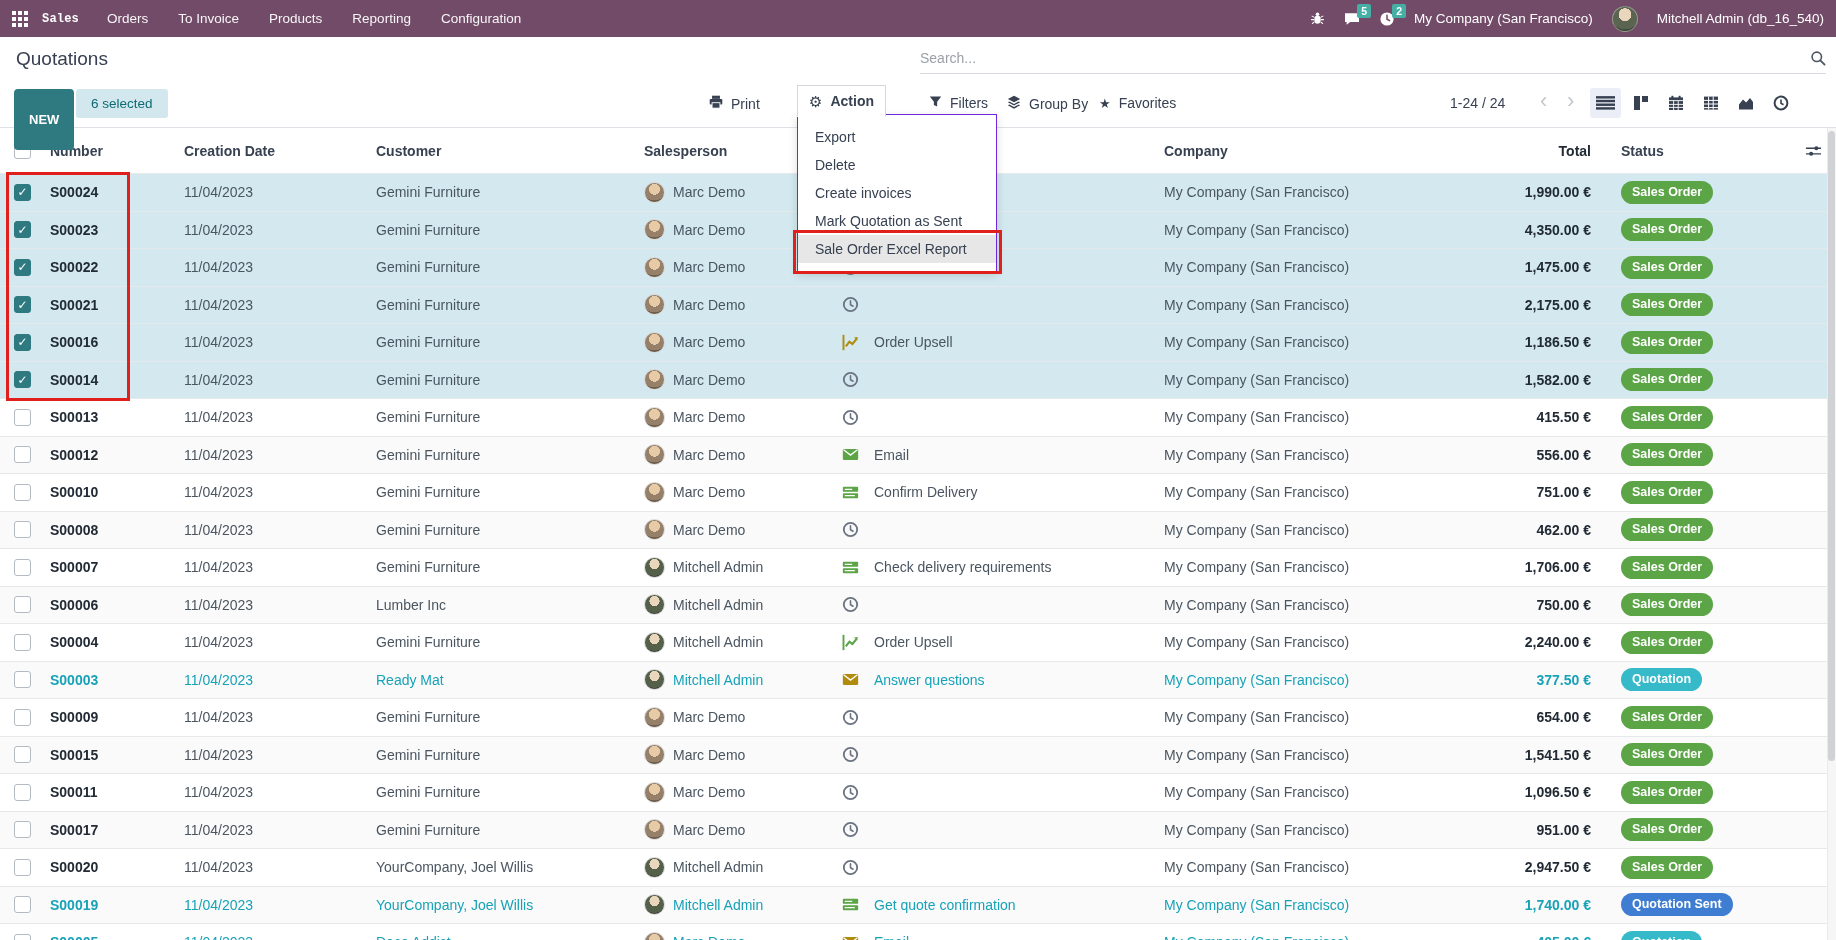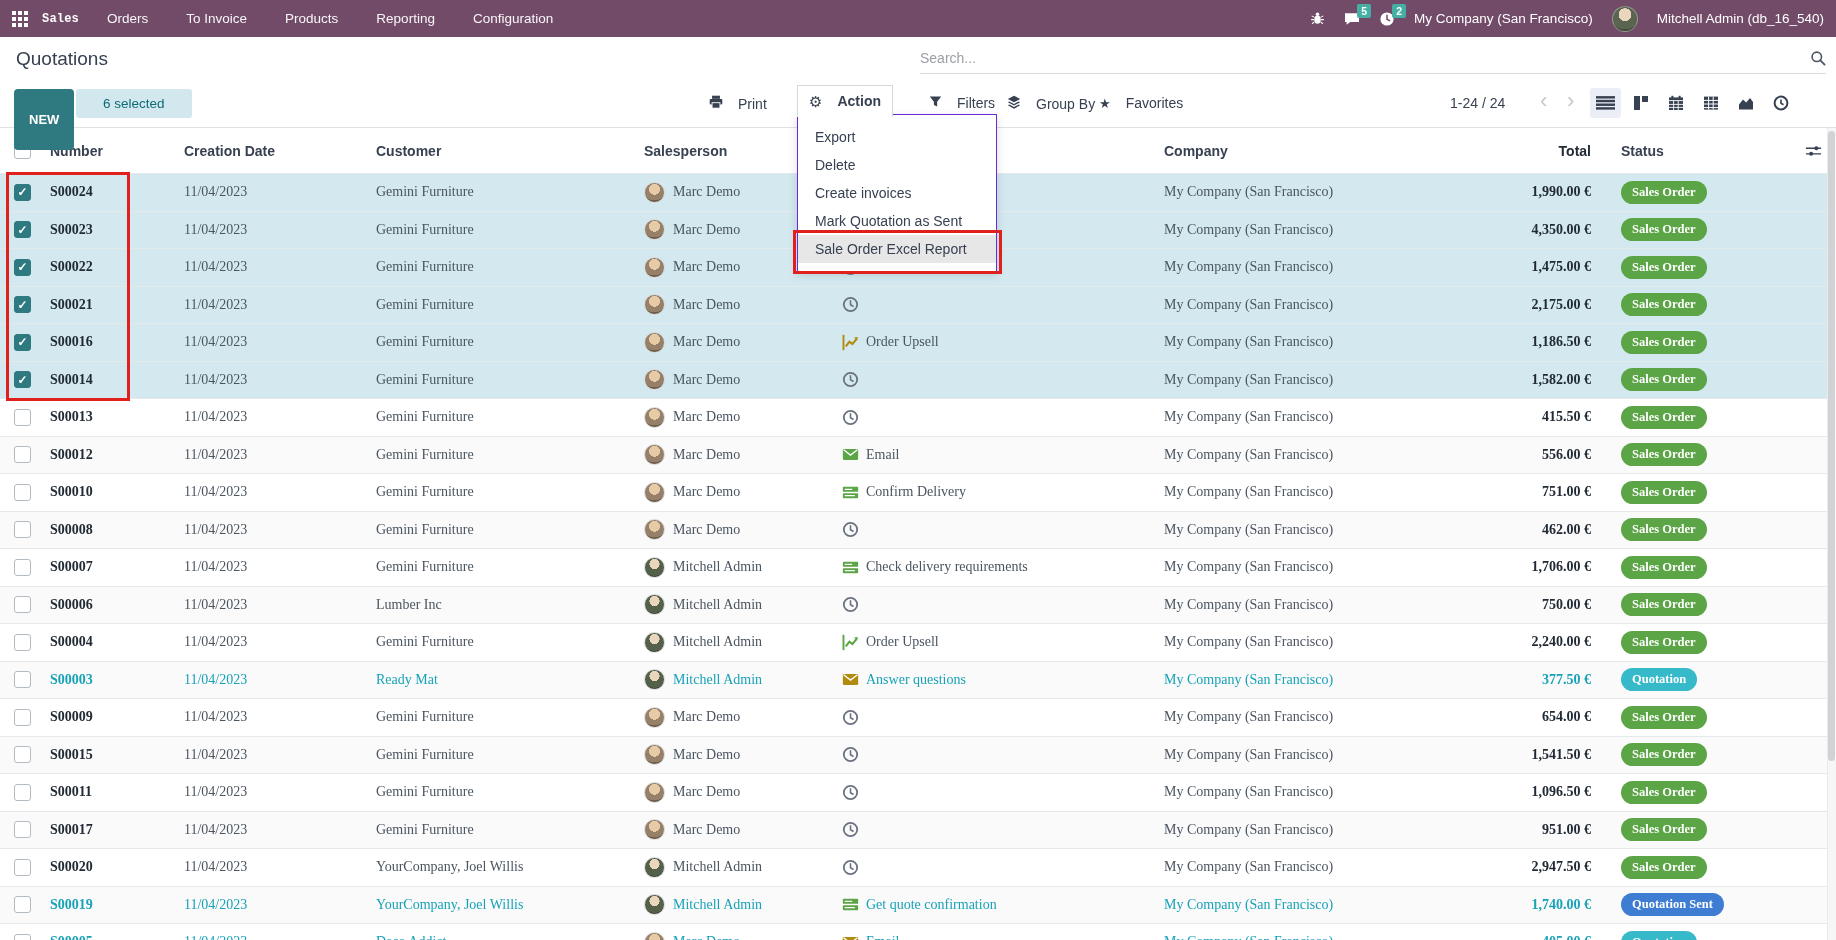--- a/index.html
+++ b/index.html
@@ -5,21 +5,21 @@
   * { margin:0; padding:0; box-sizing:border-box; }
   html,body { width:1836px; height:940px; overflow:hidden; background:#fff;
     font-family:"Liberation Sans","DejaVu Sans",sans-serif; }
   .app { position:relative; width:1836px; height:940px; overflow:hidden; background:#fff; }
 
   
   .topbar { height:37px; background:var(--brand,#714B67); display:flex; align-items:center;
     color:#fff; padding:0 12px; }
   .apps-grid { display:flex; align-items:center; margin-right:14px; cursor:pointer; }
   .app-name { font-size:12px; font-weight:700; margin-right:28px; letter-spacing:.2px;font-family:Liberation Mono, monospace; }
-  .nav-menus { display:flex; gap:38px; }
+  .nav-menus { display:flex; gap:30px; }
   .nav-item { font-size:13.5px; color:rgba(255,255,255,.95); cursor:pointer; }
   .systray { margin-left:auto; display:flex; align-items:center; gap:19px; }
   .tray-icon { position:relative; display:flex; align-items:center; color:#fff; cursor:pointer; }
   .tray-badge { position:absolute; top:-7px; right:-11px; background:var(--systray-badge,#45afa6);
     color:#fff; font-size:10.5px; font-weight:700; padding:1px 4px; border-radius:2px; line-height:1.2; }
   .company-name, .user-name { font-size:13.5px; }
   .user-avatar { width:26px; height:26px; border-radius:50%;
     background:radial-gradient(circle at 50% 32%, #e9d6bd 0 31%, #5b6450 32% 72%, #41493c 73%);
     border:1px solid rgba(255,255,255,.35); }
 
@@ -30,22 +30,22 @@
     border-bottom:1px solid #d7dade; display:flex; align-items:center; }
   .searchbar input { flex:1; border:none; outline:none; font-size:14px; color:#374151;
     font-family:inherit; background:transparent; }
   .searchbar input::placeholder { color:#9aa0a6; }
   .search-glyph { color:#4b5563; display:flex; margin-left:8px; }
 
   .cp-buttons { height:48px; position:relative; border-bottom:1px solid #dee2e6; }
   .btn-new { position:absolute; left:14px; top:9px; background:var(--primary,#2E7A80); color:#fff;
     font-size:13px; font-weight:700; padding:23px 15px; border:none; border-radius:4px; cursor:pointer; }
   .chip-selected { position:absolute; left:76px; top:9px; background:#d2e8ee; color:#0d6a74;
-    font-size:13.5px; padding:7px 27px; border-radius:3px;text-align:center; }
-  .tool-btn { position:absolute; top:10px; display:flex; align-items:center; gap:15px;
+    font-size:13.5px; padding:7px 15px; border-radius:3px;text-align:center; }
+  .tool-btn { position:absolute; top:10px; display:flex; align-items:center; gap:8px;
     font-size:14px; color:#374151; background:transparent; border:none; cursor:pointer;
     font-family:inherit; padding:5px 9px;text-align:right; }
   .btn-print { left:700px; }
   .btn-action { left:797px; top:5px; background:#fff; border:1px solid #d4d8dc; border-bottom:1px solid #fff;
     padding:7px 11px; font-weight:700; z-index:60; }
   .btn-filters { left:920px; }
   .btn-groupby { left:998px; }
   .btn-favorites { left:1090px; }
   .gear-glyph { font-size:15px; line-height:1; }
   .pager { position:absolute; left:1450px; top:15px; font-size:14px; color:#374151; }
@@ -67,39 +67,39 @@
   .anno-box { position:absolute; border:3px solid var(--red,#e0201c); z-index:70; pointer-events:none; }
   .anno-rows { left:6px; top:172px; width:124px; height:229px; }
   .anno-menu { left:793px; top:230px; width:209px; height:44px; }
 
   
   .table { width:1836px; }
   .trow, .thead { display:grid;
     grid-template-columns:46px 134px 192px 268px 198px 322px 310px 147px 173px 46px;
     align-items:center; border-bottom:1px solid #e6e9ec; }
   .thead { height:46px; font-weight:700; color:#374151; font-size:14px; border-top:none; }
-  .trow { height:37.5px; font-size:14px; color:#4a5560; background:#fff; cursor:pointer;font-family:Liberation Serif, serif; }
+  .trow { height:37.5px; font-size:14px; color:#4a5560; background:#fff; cursor:pointer; }
   .trow:nth-child(even) { background:#fafafa; }
   .trow.selected { background:var(--selected-row,#d3e9ef); }
   .cell { padding:0 4px; overflow:hidden; white-space:nowrap; }
   .c-check { display:flex; justify-content:flex-start; padding-left:14px; }
   .c-num { font-weight:700; color:#222b35; }
   .c-total { text-align:right; padding-right:26px; font-weight:700; color:#222b35; }
   .trow .c-date, .trow .c-cust, .trow .c-comp { color:#4a5560; }
   .trow.accent .c-num, .trow.accent .c-date, .trow.accent .c-cust, .trow.accent .c-comp,
   .trow.accent .c-total, .trow.accent .sp-name, .trow.accent .act-label { color:var(--accent,#17a2b8); }
   .cb { width:17px; height:17px; border:1px solid #b4bac1; border-radius:3px; background:#fff;
     display:inline-flex; align-items:center; justify-content:center; cursor:pointer; }
   .cb.checked { background:var(--primary,#2E7A80); border-color:var(--primary,#2E7A80); }
   .cb.checked::after { content:"✓"; color:#fff; font-size:12px; font-weight:700; line-height:1; }
   .c-sales { display:flex; align-items:center; gap:8px; }
   .avatar { width:21px; height:21px; border-radius:50%; flex:0 0 21px; border:1px solid #d8d8d8; }
   .avatar.marc { background:radial-gradient(circle at 50% 33%, #e6cba6 0 34%, #97806a 35% 70%, #6d5b49 71%); }
   .avatar.mitchell { background:radial-gradient(circle at 50% 32%, #e9d6bd 0 31%, #55604b 32% 72%, #3d4538 73%); }
-  .c-act { display:flex; align-items:center; gap:7px; }
+  .c-act { display:flex; align-items:center; gap:15px; }
   .act-icon { display:flex; align-items:center; }
   .act-grey { color:#6b7280; } .act-green { color:var(--badge-green,#5BA546); }
   .act-gold { color:var(--gold,#b08b0e); }
   .act-label { color:#4a5560; }
   .badge { display:inline-block; padding:3px 11px; border-radius:12px; color:#fff;
     font-size:12.5px; font-weight:700; line-height:1.35; }
   .badge-green { background:var(--badge-green,#5BA546); }
   .badge-cyan  { background:var(--badge-cyan,#36b9c9); }
   .badge-blue  { background:var(--badge-blue,#3E7DD1); }
   .c-gear { display:flex; justify-content:center; color:#374151; }

